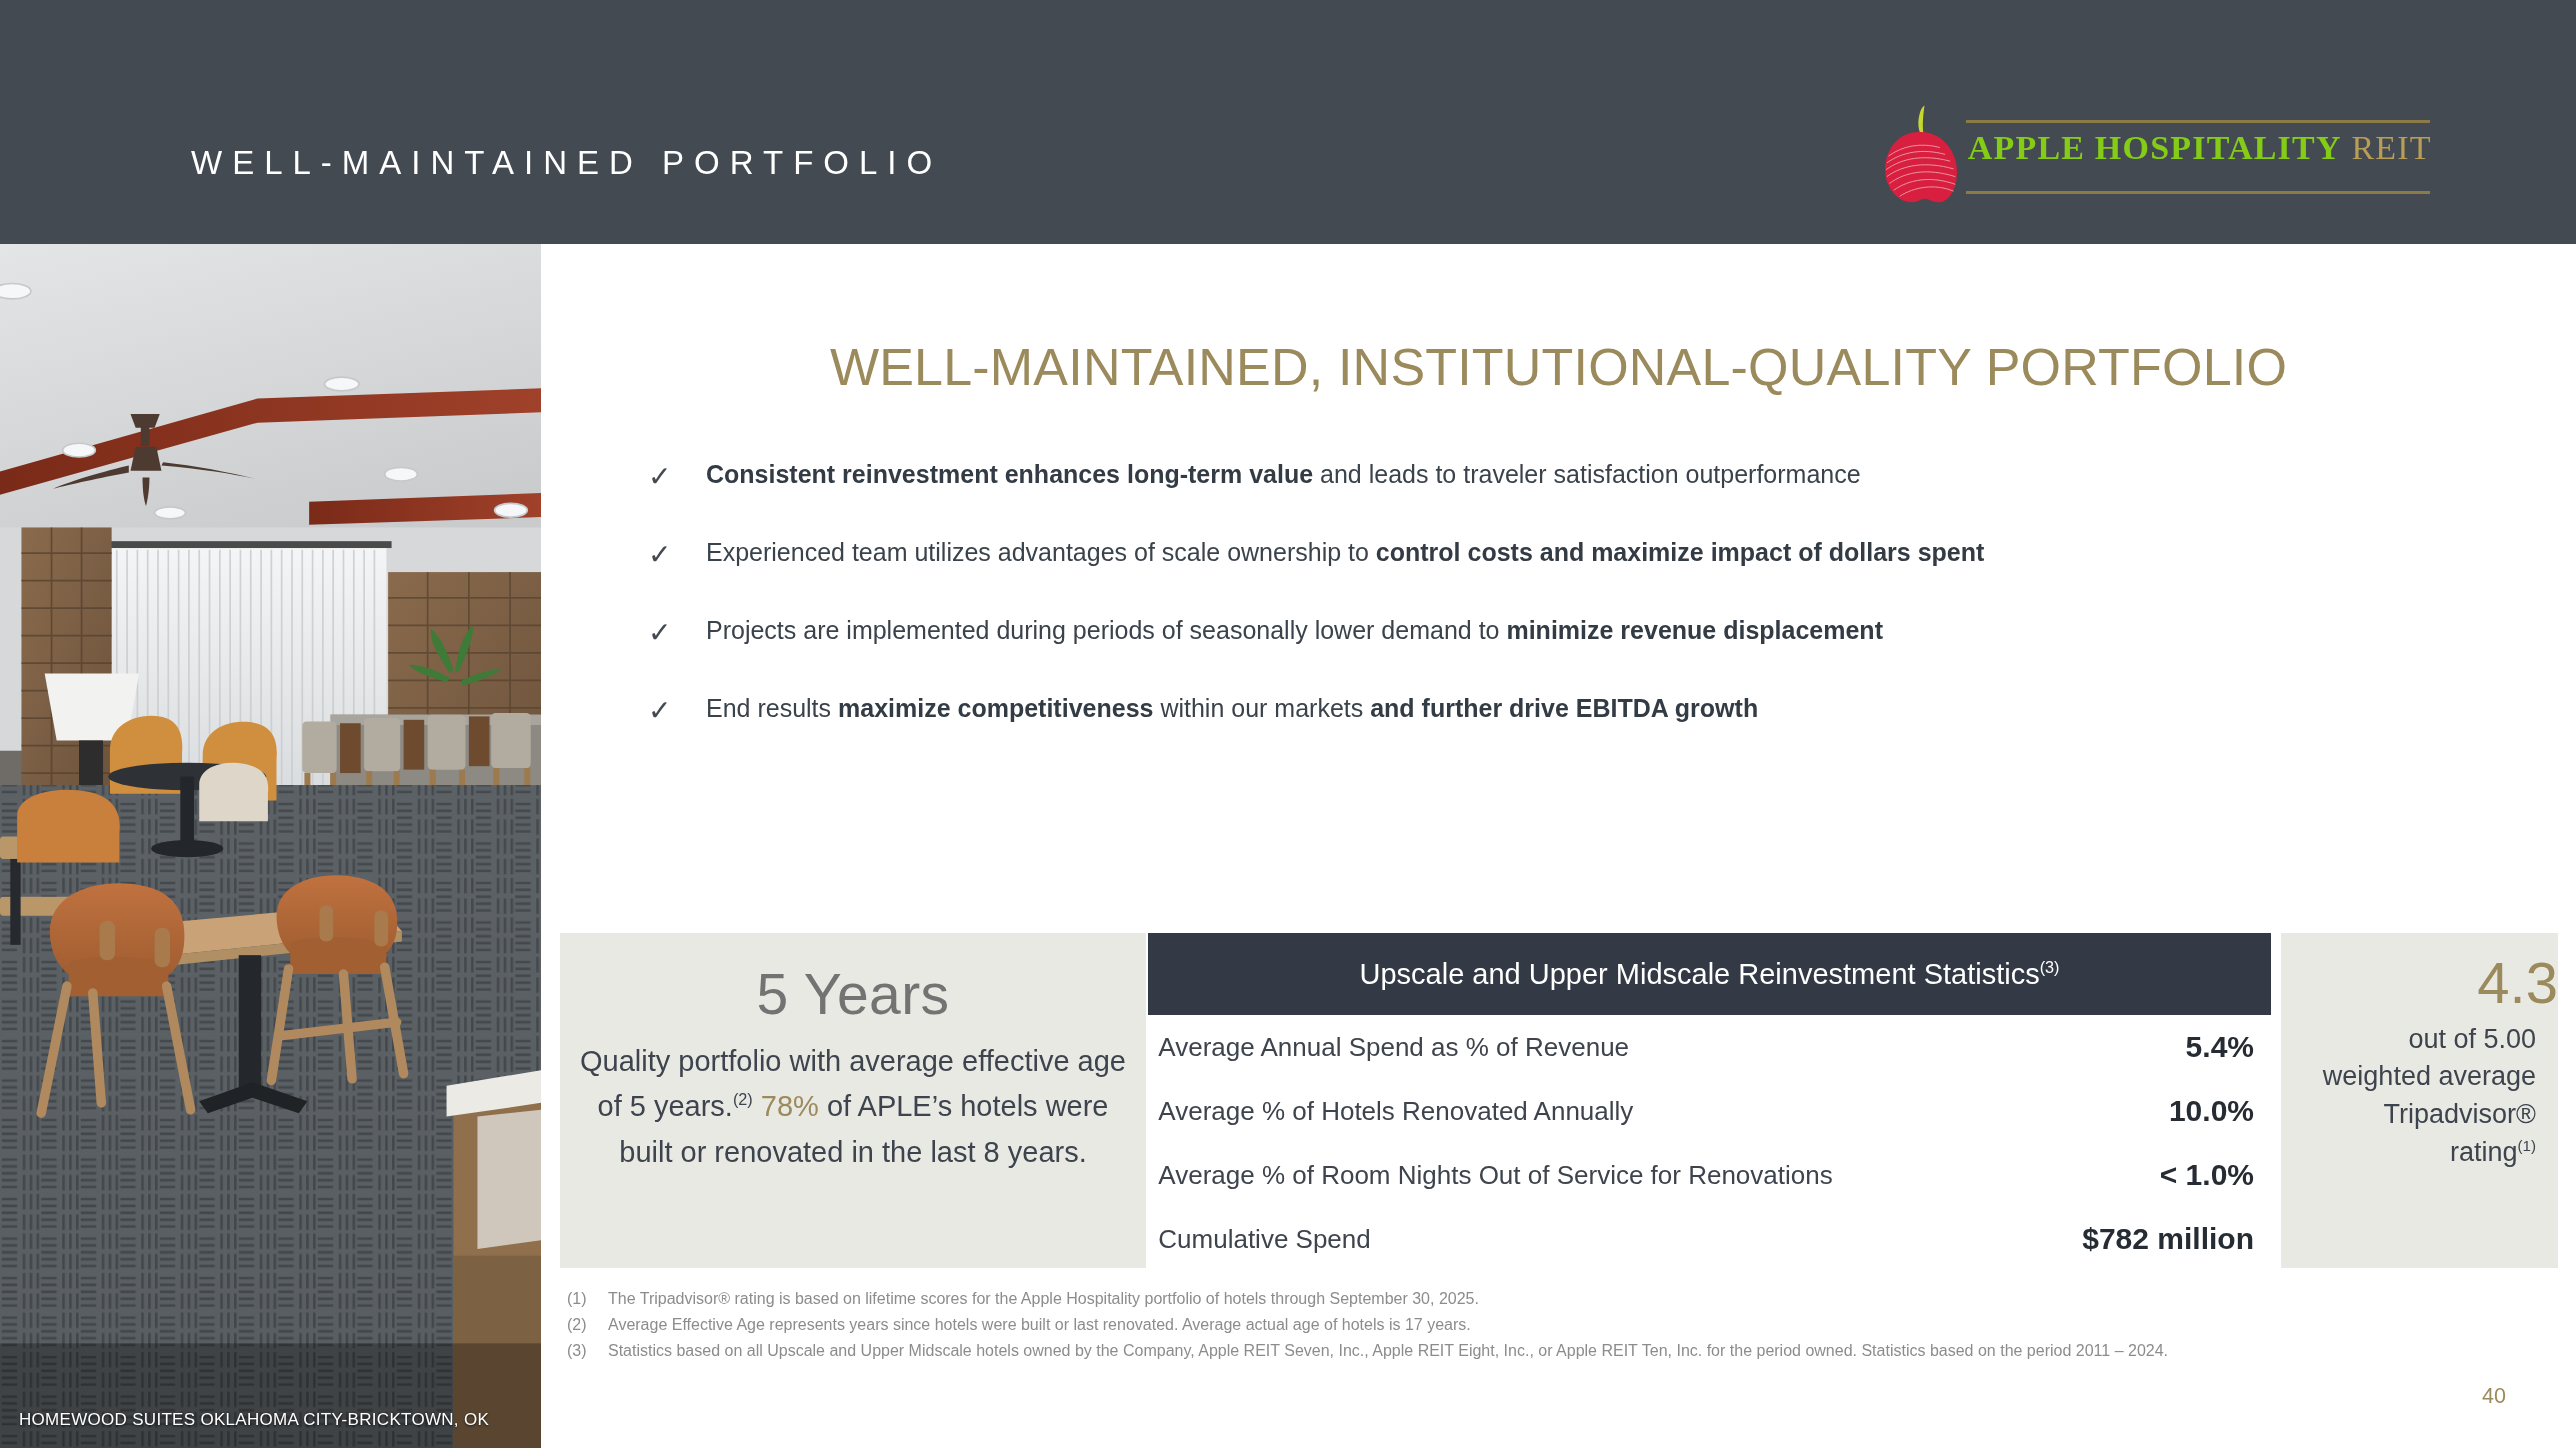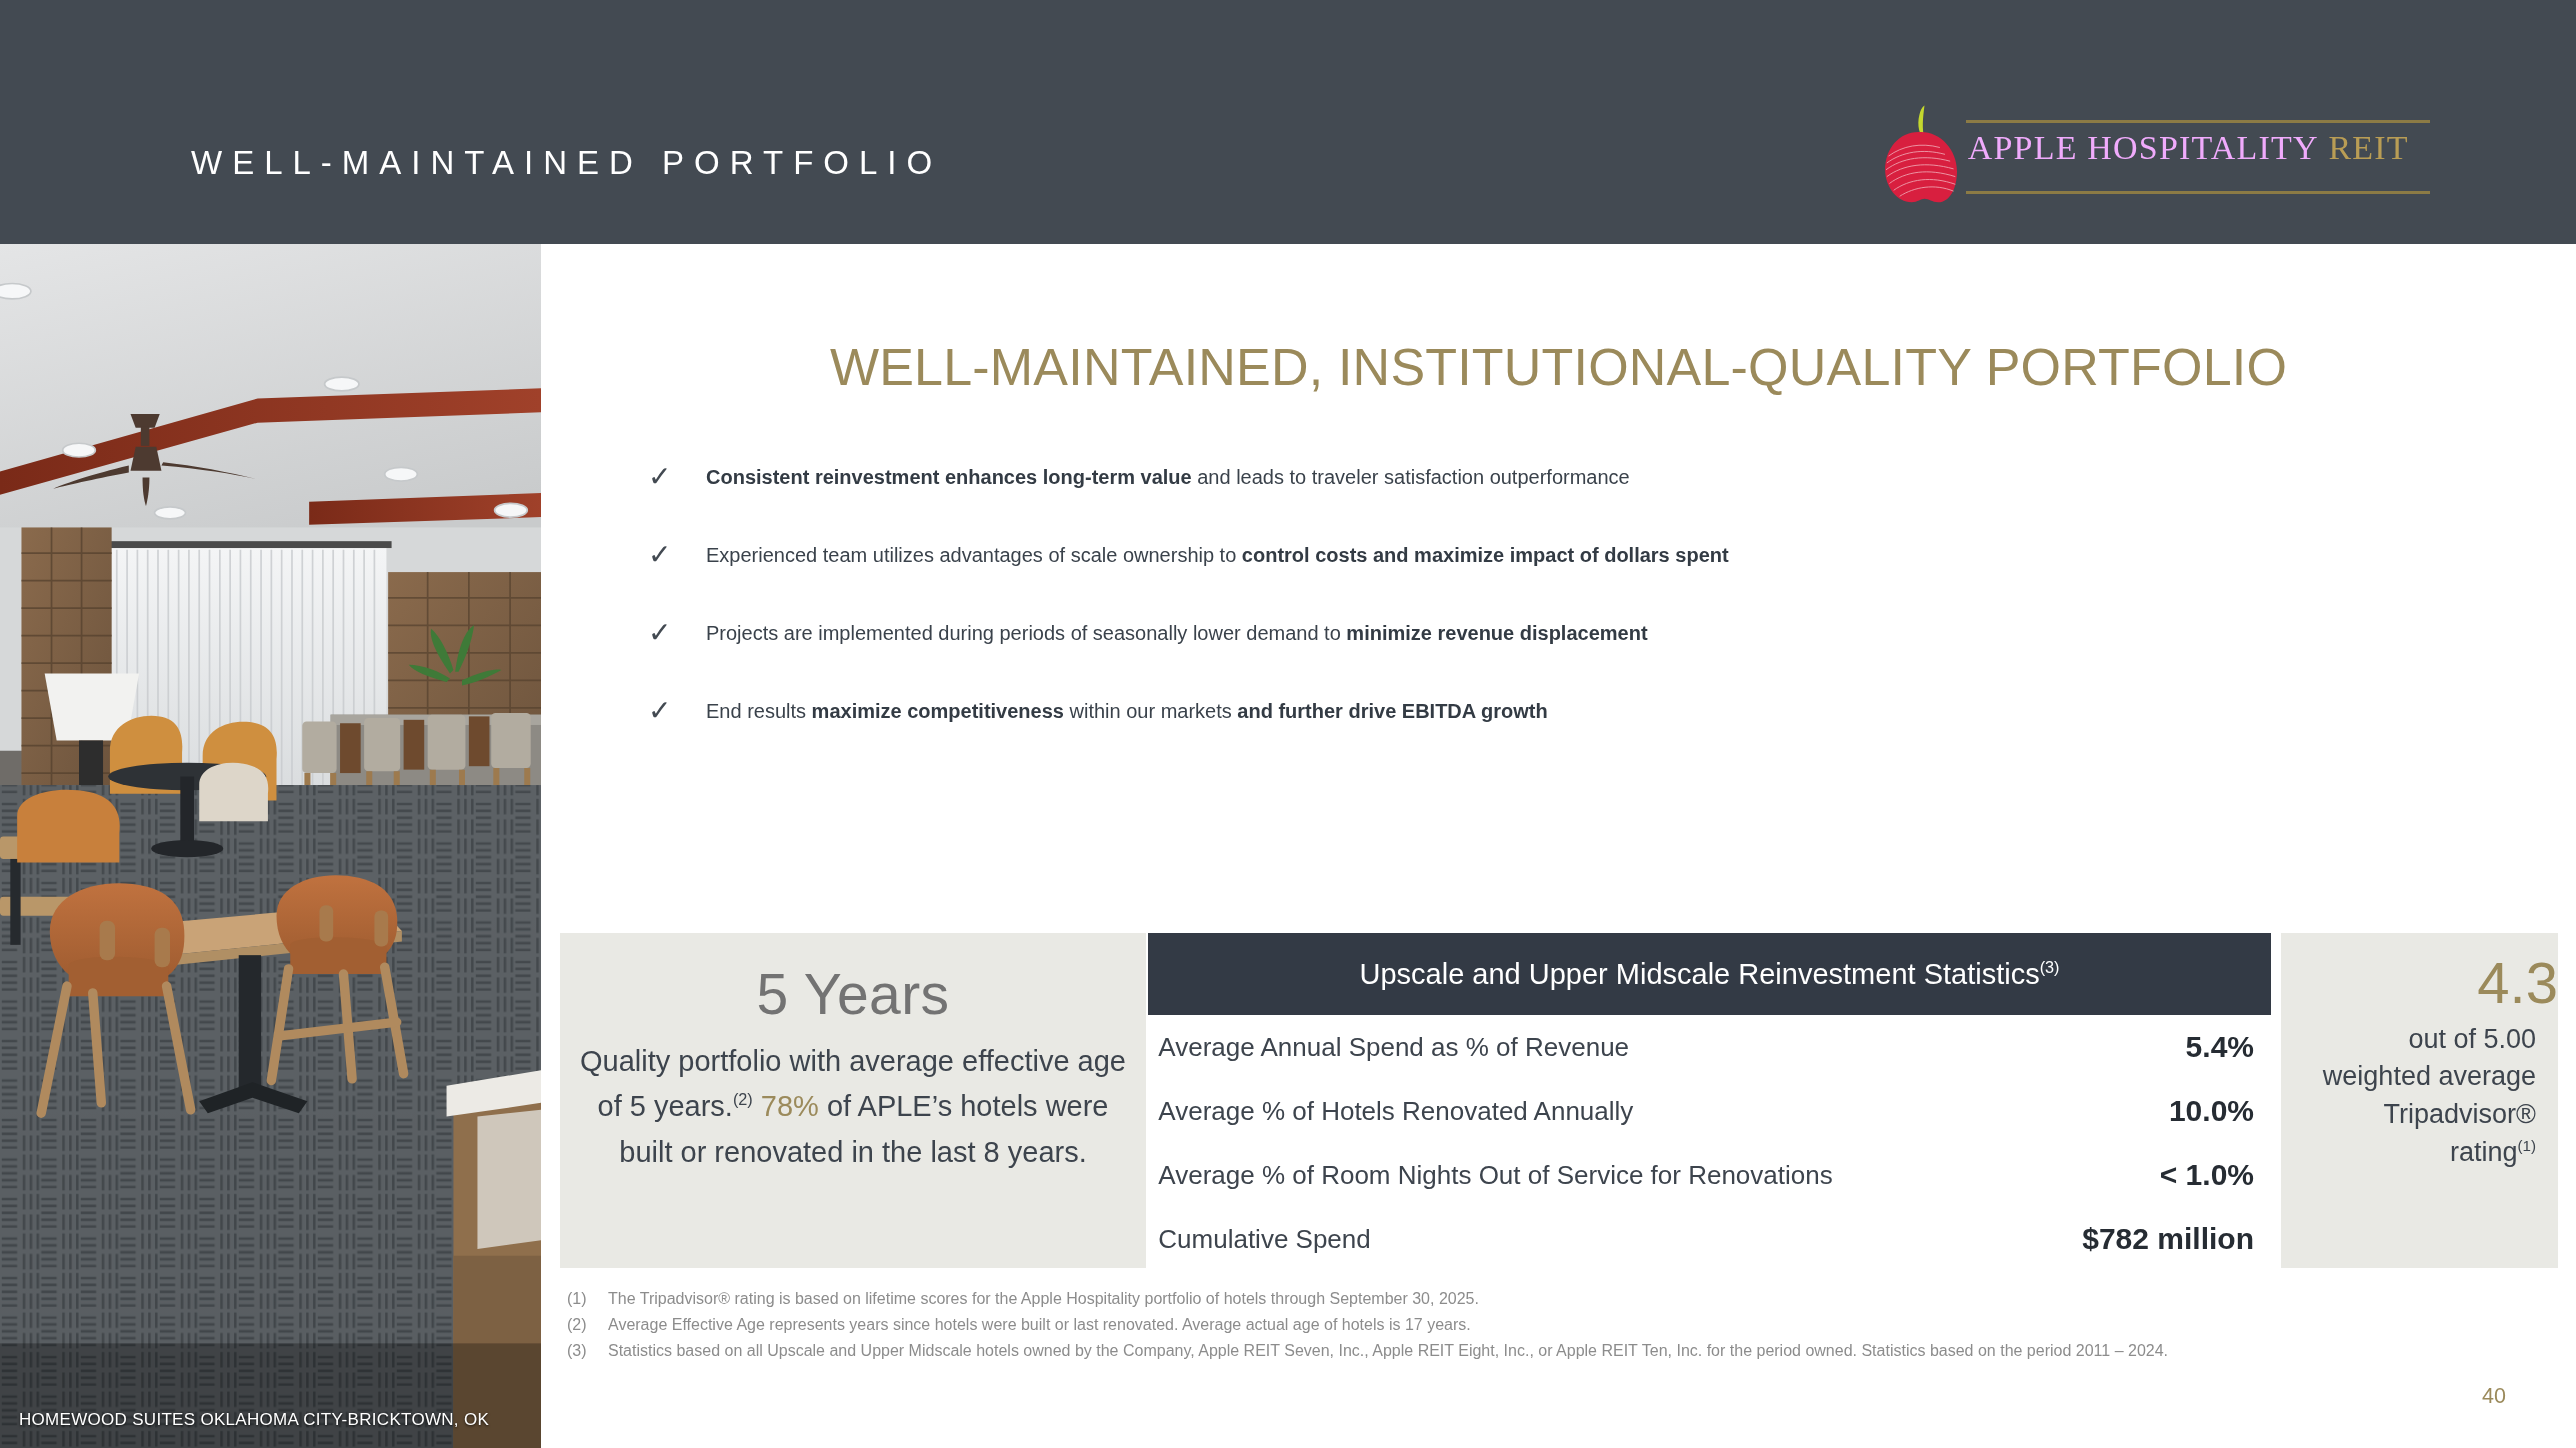--- a/index.html
+++ b/index.html
@@ -34,21 +34,21 @@
   #logo-rules { position: absolute; left: 86px; top: 0px; width: 464px; height: 103px; }
   .logo-rule { position: absolute; left: 0; width: 464px; height: 2.6px; background: #8c7b45; }
   .logo-rule.top { top: 19px; }
   .logo-rule.bottom { top: 90px; }
   #logo-text {
     position: absolute; left: 1.7px; top: 27.5px;
     font-size: 34px; letter-spacing: 1.2px; white-space: nowrap;
     font-family: "Liberation Serif", serif;
     font-weight: 400;
   }
-  #logo-text .w { color: #f0abfc; }
+  #logo-text .w { color: #84cc16; font-weight: bold; }
   #logo-text .g { color: #b99d55; }
 
   
   #photo {
     position: absolute; left: 0; top: 244px;
     width: 541px; height: 1205px;
     overflow: hidden;
     background: #6f6c68;
   }
   #photo svg { display: block; width: 541px; height: 1205px; }
@@ -72,22 +72,22 @@
   }
 
   
   #bullets { position: absolute; left: 648px; top: 459px; width: 1846px; }
   .bullet { position: relative; height: 78px; }
   .bullet .check {
     position: absolute; left: 0; top: 4.3px;
     font-size: 28px; color: #434a52; line-height: 1;
   }
   .bullet .btext {
-    position: absolute; left: 58px; top: 6px;
-    font-size: 20px; color: #3a424b; line-height: 1.25;
+    position: absolute; left: 58px; top: 0;
+    font-size: 25px; color: #3a424b; line-height: 1.25;
     white-space: nowrap;
   }
   .bullet .btext b { font-weight: 700; color: #333b44; }
 
   
   #stat-left {
     position: absolute; left: 560px; top: 933px;
     width: 586px; height: 335px;
     background: #e9e9e4;
     text-align: center;

